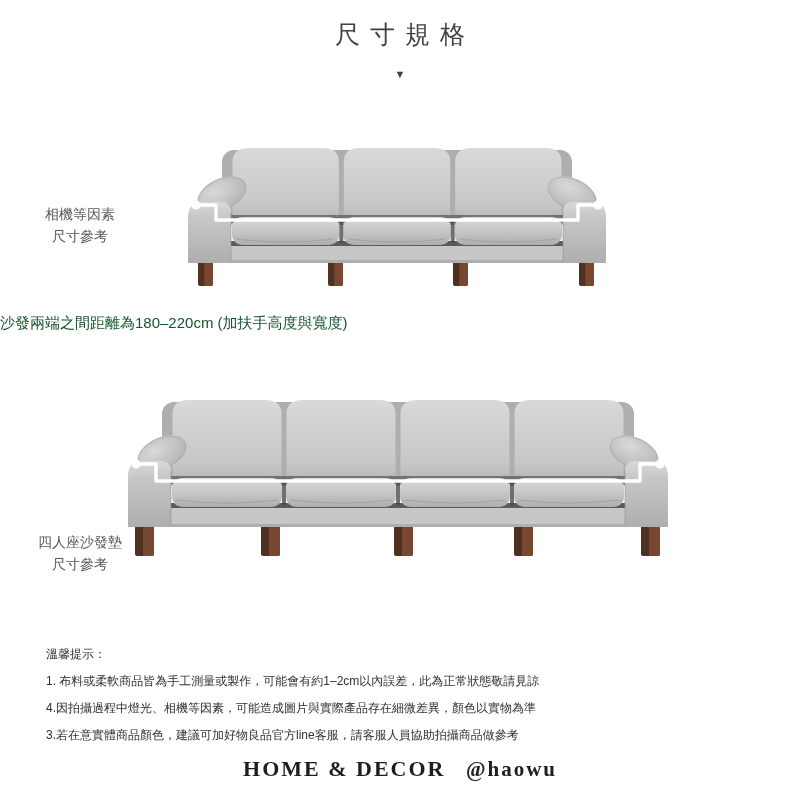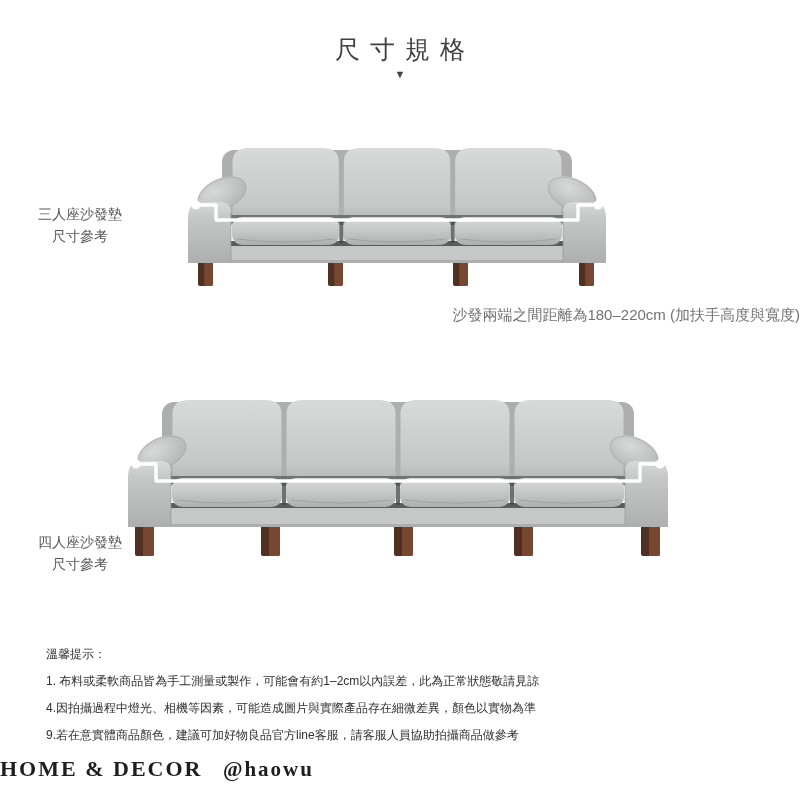--- a/index.html
+++ b/index.html
@@ -1,70 +1,70 @@
 <!DOCTYPE html>
 <html><head>
 <meta charset="utf-8">
 <style>
   html,body{margin:0;padding:0;background:#ffffff;}
   .page{
     position:relative;width:800px;height:800px;background:#ffffff;
     font-family:"Liberation Sans","DejaVu Sans",sans-serif;overflow:hidden;
   }
   .page-title{
-    position:absolute;top:33px;left:0;right:0;text-align:center;
+    position:absolute;top:18px;left:0;right:0;text-align:center;
     font-size:25px;font-weight:400;color:#414141;letter-spacing:10px;text-indent:10px;
   }
   .title-arrow{
     position:absolute;top:68px;left:0;right:0;text-align:center;
     font-size:11px;color:#444444;
   }
   .side-label{
     position:absolute;width:148px;text-align:center;
     font-size:14px;line-height:22px;color:#585858;
   }
   .side-label-1{left:6px;top:203px;}
   .side-label-2{left:6px;top:483px;margin-top:48px;}
   .sofa-fig{position:absolute;}
   .sofa-fig-1{left:188px;top:146px;width:418px;height:142px;}
   .sofa-fig-2{left:128px;top:398px;width:540px;height:160px;}
   .caption{
-    position:absolute;left:0;right:0;text-align:right;
-    font-size:15px;color:#737373;
+    position:absolute;left:0;right:0;text-align:left;
+    font-size:15px;color:#14532d;margin-top:8px;
   }
   .caption-1{top:306px;}
   .caption-2{top:566px;}
   .notes{
     position:absolute;left:46px;top:641px;right:20px;
     font-size:12px;line-height:27px;color:#303030;
   }
   .notes p{margin:0;}
   .footer{
-    position:absolute;top:756px;left:0;right:0;
+    position:absolute;top:756px;left:0;right:0;text-align:center;
     color:#1e1e1e;white-space:nowrap;
   }
   .brand{
     font-family:"Liberation Serif","DejaVu Serif",serif;
     font-weight:900;font-size:22px;letter-spacing:2px;
   }
   .handle{
     font-family:"Liberation Serif","DejaVu Serif",serif;
     font-weight:700;font-size:21px;letter-spacing:2px;margin-left:16px;
   }
 </style>
 </head>
 <body>
 
 <div class="page">
 
   <div class="page-title">尺寸規格</div>
   <div class="title-arrow">▼</div>
 
   <div class="side-label side-label-1">
-    <div>三人座沙發墊</div>
+    <div>相機等因素</div>
     <div>尺寸參考</div>
   </div>
   <div class="sofa-fig sofa-fig-1">
     <svg id="sofa3" viewBox="0 0 418 142" width="418" height="142">
         <defs>
           <linearGradient id="s3bk" x1="0" y1="0" x2="0" y2="1">
             <stop offset="0" stop-color="#d8dad9"></stop>
             <stop offset=".7" stop-color="#c6c8c7"></stop>
             <stop offset="1" stop-color="#adafae"></stop>
           </linearGradient>
@@ -209,21 +209,21 @@
         <path d="M 8 66 H 28 V 83 H 512 V 66 H 532" fill="none" stroke="#ffffff" stroke-width="3.4" stroke-linejoin="round" stroke-linecap="round"></path>
         <circle cx="8" cy="66" r="4.5" fill="#ffffff"></circle>
         <circle cx="532" cy="66" r="4.5" fill="#ffffff"></circle>
       </svg>
   </div>
 
   <div class="notes">
     <p>溫馨提示：</p>
     <p>1. 布料或柔軟商品皆為手工測量或製作，可能會有約1–2cm以內誤差，此為正常狀態敬請見諒</p>
     <p>4.因拍攝過程中燈光、相機等因素，可能造成圖片與實際產品存在細微差異，顏色以實物為準</p>
-    <p>9.若在意實體商品顏色，建議可加好物良品官方line客服，請客服人員協助拍攝商品做參考</p>
+    <p>3.若在意實體商品顏色，建議可加好物良品官方line客服，請客服人員協助拍攝商品做參考</p>
   </div>
 
   <div class="footer">
     <span class="brand">HOME &amp; DECOR</span>
     <span class="handle">@haowu</span>
   </div>
 
 </div>
 
 </body></html>

